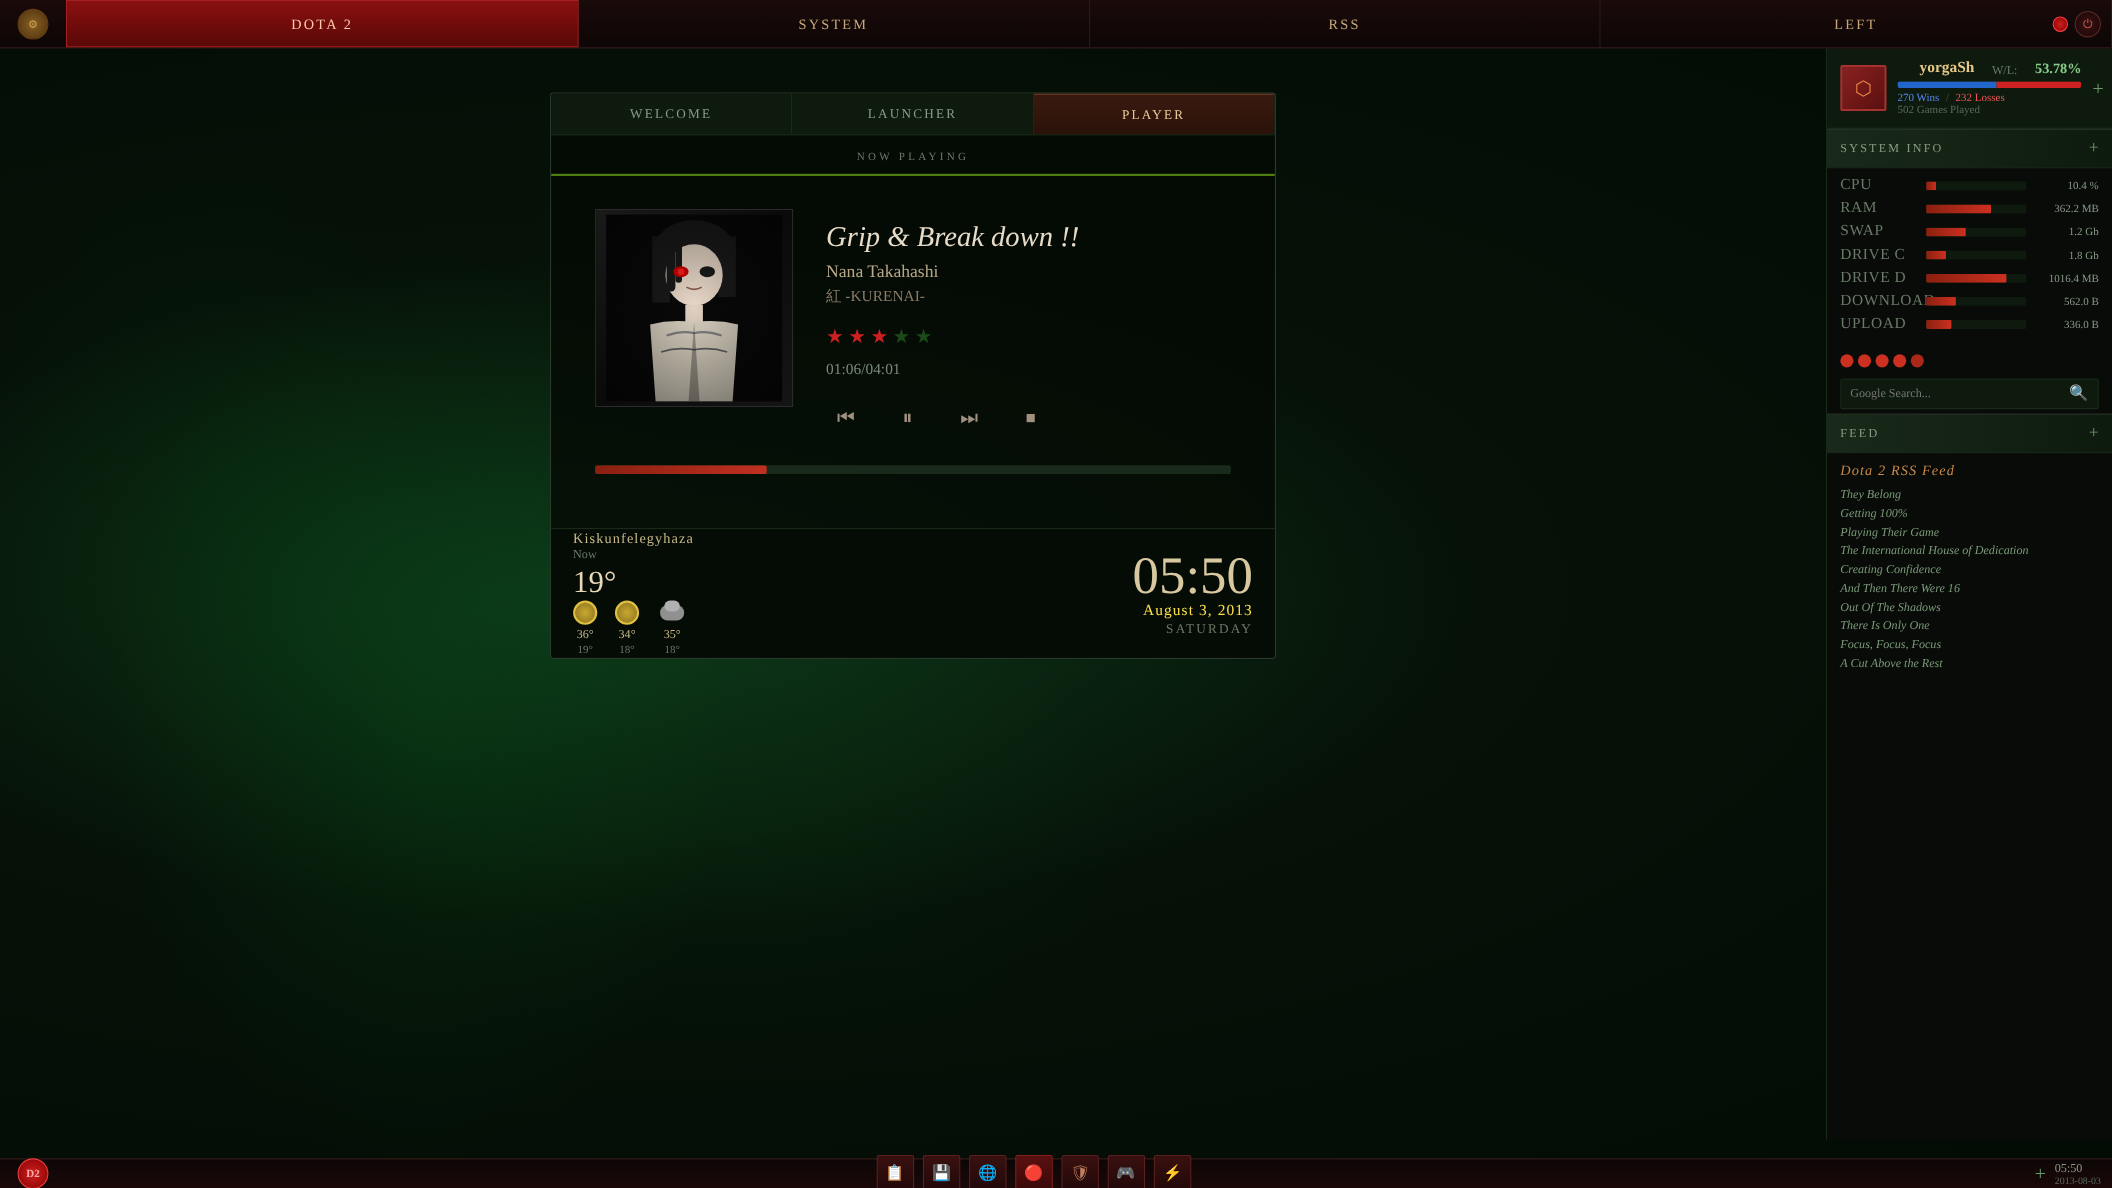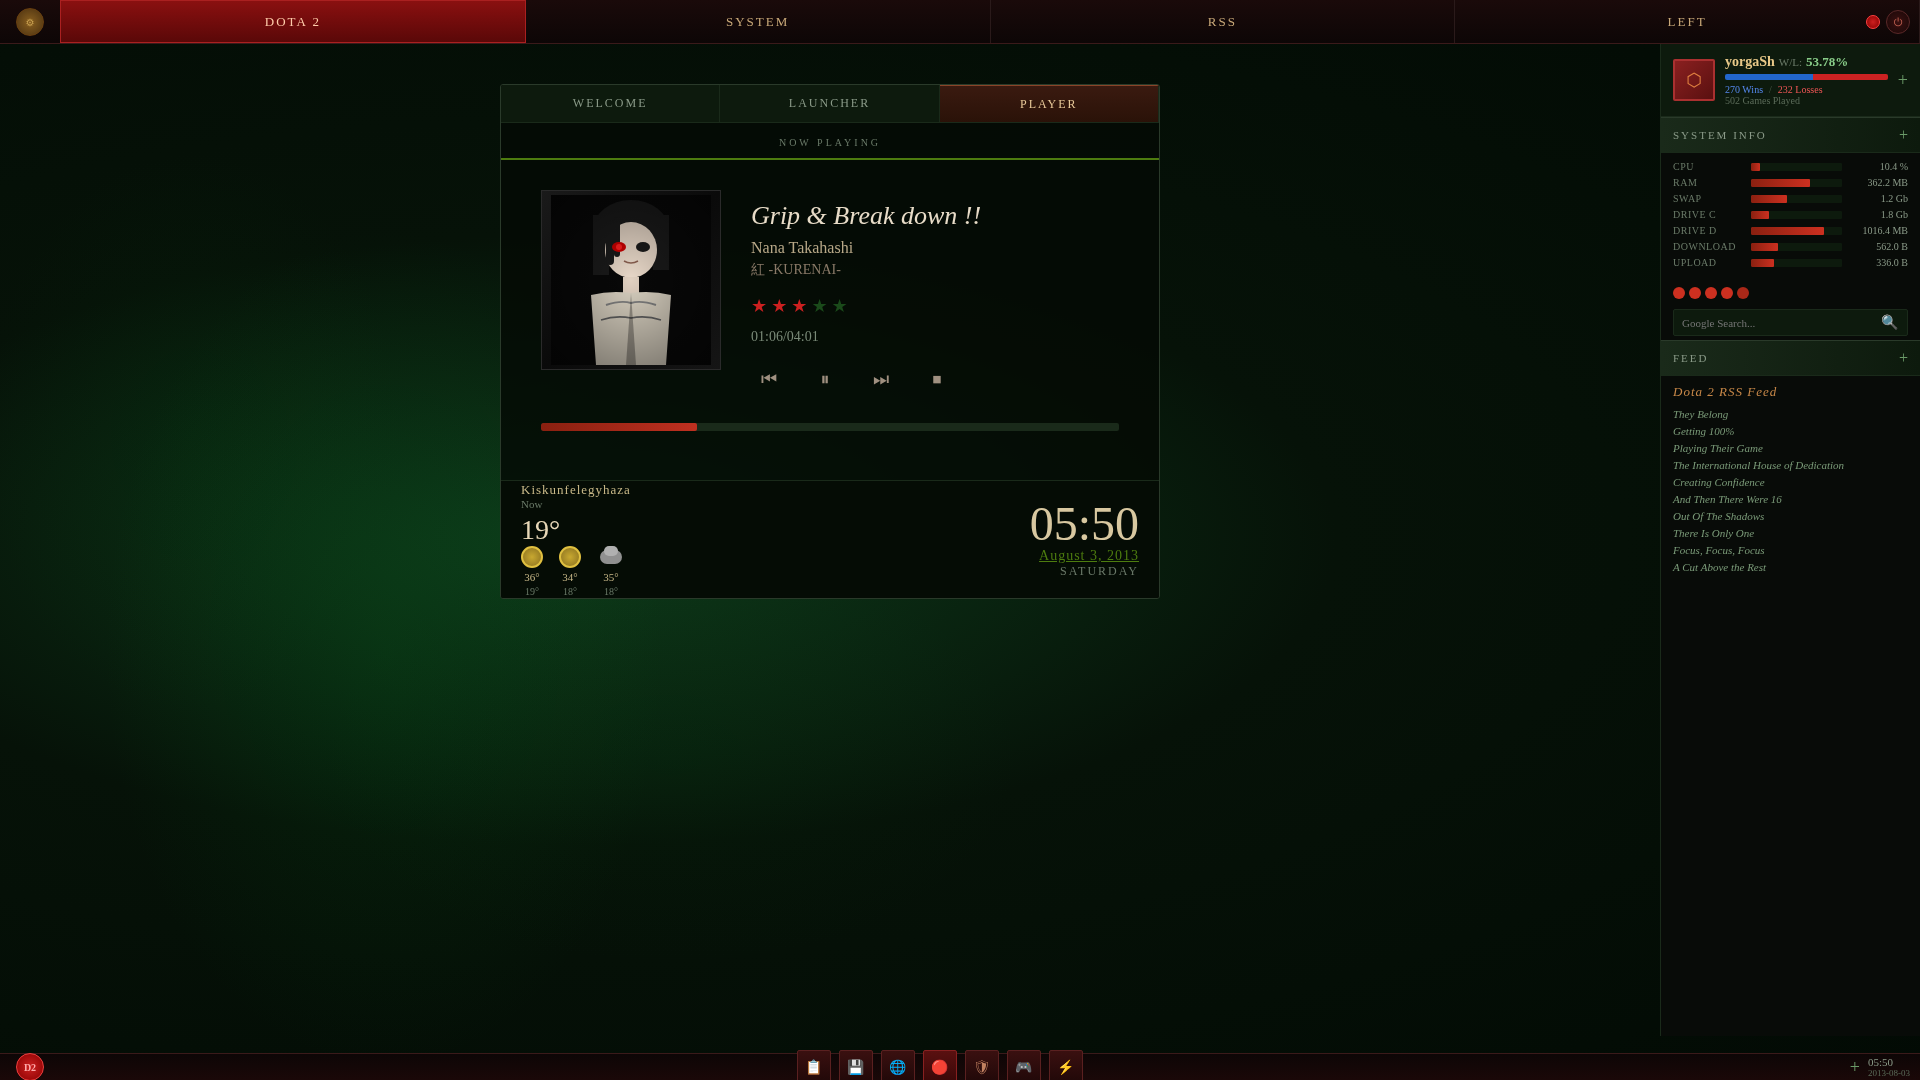--- a/index.html
+++ b/index.html
@@ -341,24 +341,23 @@
       align-items: flex-end;
     }
     .clock-time {
       font-size: 48px;
       color: #d8c8a0;
       font-family: 'Georgia', serif;
       line-height: 1;
     }
     .clock-date {
       font-size: 14px;
-      color: #4d7c0f;
+      color: #fde047;
       letter-spacing: 1px;
       text-align: right;
-      text-decoration: underline;
     }
     .clock-day {
       font-size: 12px;
       color: #6a7868;
       letter-spacing: 2px;
       text-transform: uppercase;
       text-align: right;
     }
 
     
@@ -458,21 +457,21 @@
     .system-info-body {
       padding: 8px 12px;
     }
     .sys-row {
       display: flex;
       align-items: center;
       margin-bottom: 5px;
       gap: 6px;
     }
     .sys-label {
-      font-size: 10px;
+      font-size: 14px;
       color: #6a7a68;
       width: 72px;
       text-transform: uppercase;
       letter-spacing: 0.5px;
       flex-shrink: 0;
     }
     .sys-bar-bg {
       flex: 1;
       height: 8px;
       background: #0d1a0d;
@@ -808,21 +807,21 @@
     </div>
   </div>
 
   <div class="right-panel">
 
     <div class="profile-section">
       <div class="profile-avatar">
         <span class="dota-icon">⬡</span>
       </div>
       <div class="profile-info">
-        <div style="display:flex;align-items:center;gap:4px;">
+        <div style="display:flex;align-items:flex-end;gap:16px;margin-left:20px;">
           <span class="profile-name">yorgaSh</span>
           <span style="font-size:11px;color:#6a7a68;">W/L:</span>
           <span class="profile-wr-value">53.78%</span>
         </div>
         <div class="profile-bar-container">
           <div class="profile-bar-wins" style="width:54%"></div>
           <div class="profile-bar-losses" style="width:46%"></div>
         </div>
         <div style="font-size:10px;display:flex;gap:6px;">
           <span class="profile-wins-text">270 Wins</span>

